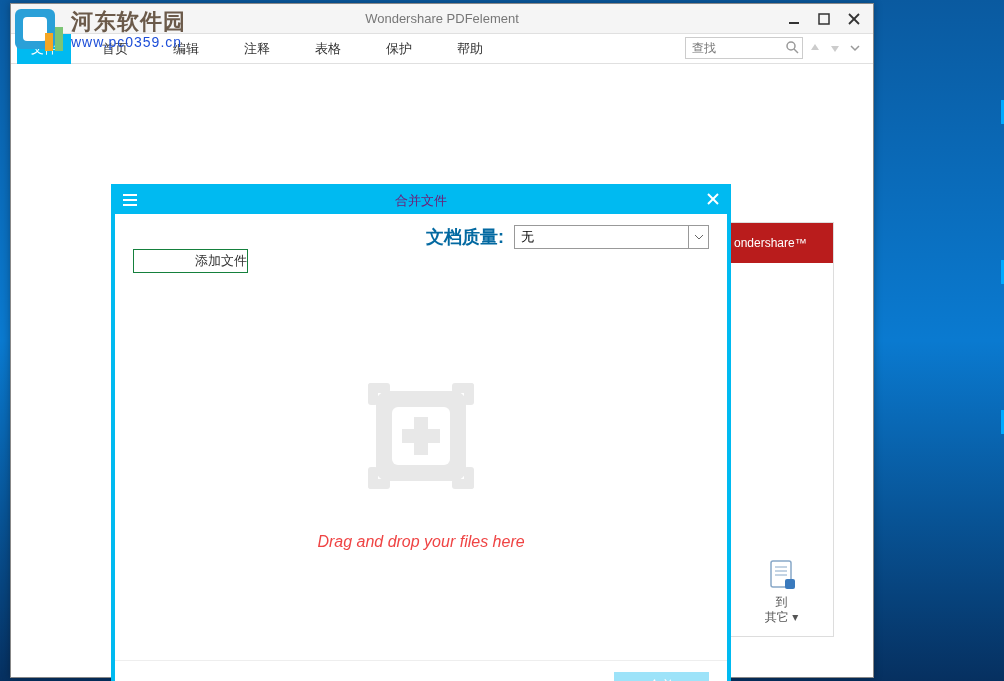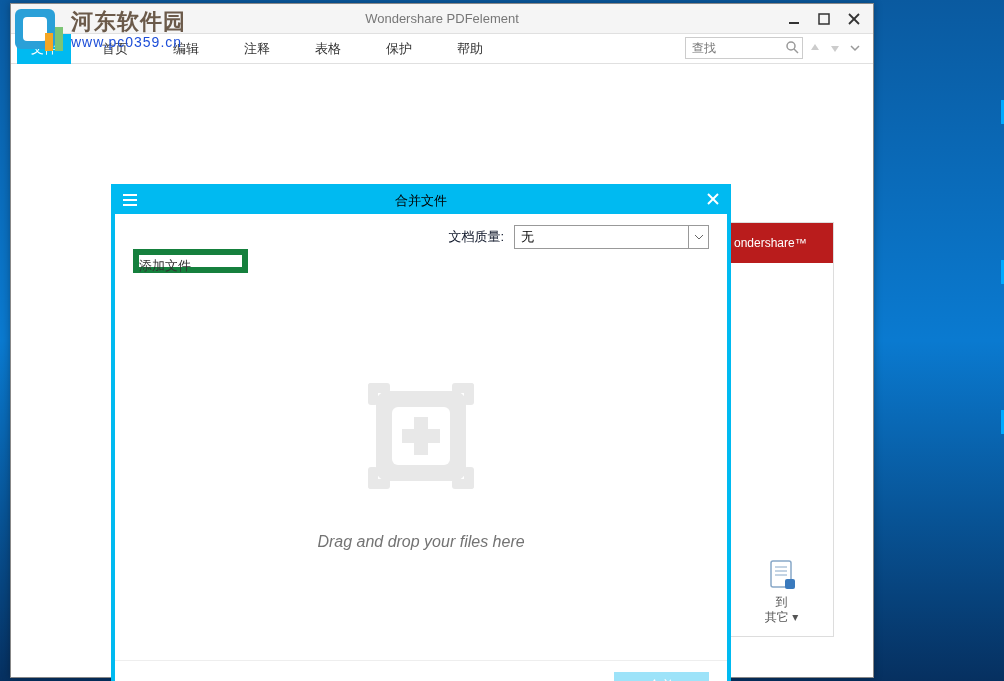--- a/index.html
+++ b/index.html
@@ -28,31 +28,31 @@
 .bg-panel-header { height:40px; background:#b91c1c; color:#fff; font-size:12px; display:flex; align-items:center; padding-left:4px;}
 .bg-panel-body { position:relative; height:calc(100% - 40px); }
 .bg-to-other { position:absolute; bottom:12px; left:0; right:0; text-align:center; }
 .bg-to-other-icon { width:30px; height:32px; margin:0 auto 4px; }
 .bg-to-other-label { font-size:12px; color:#555; line-height:1.2;}
 .bg-green-tick { position:absolute; left:-6px; top:285px; width:6px; height:14px; background:#3ac569;}
 
 .dialog { position:absolute; left:100px; top:120px; width:620px; height:530px; border:4px solid #00baf1; background:#fff; z-index:30; display:flex; flex-direction:column;}
 .dialog-header { height:26px; background:#00baf1; position:relative; display:flex; align-items:center; justify-content:center; }
 .dialog-menu-icon { position:absolute; left:8px; top:5px; color:#fff; font-size:14px; cursor:pointer;}
-.dialog-title { color:#000000; font-size:13px; }
+.dialog-title { color:#701a75; font-size:13px; }
 .dialog-close { position:absolute; right:8px; top:4px; color:#fff; font-size:14px; cursor:pointer; font-weight:bold;}
 .dialog-toolbar { height:46px; display:flex; align-items:center; padding:0 18px; gap:10px;}
-.add-file-btn { width:115px; height:24px; border:6px solid #15803d; background:#fff; font-size:13px; color:#333; cursor:pointer; text-align:left; line-height:22px;margin-top:48px;}
+.add-file-btn { width:115px; height:24px; border:1px solid #15803d; background:#fff; font-size:13px; color:#333; cursor:pointer; text-align:right; line-height:22px;margin-top:48px;}
 .spacer { flex:1; }
-.quality-label { font-size:13px; color:#0f172a; }
+.quality-label { font-size:18px; color:#0369a1;font-weight:bold; }
 .quality-select { width:195px; height:24px; border:1px solid #999; font-size:13px; padding:0 6px; display:flex; align-items:center; justify-content:space-between; cursor:pointer; position:relative; }
 .quality-select .dd-btn { width:20px; height:22px; border-left:1px solid #999; display:flex; align-items:center; justify-content:center; position:absolute; right:0; top:0;}
 .dialog-body { flex:1; display:flex; flex-direction:column; align-items:center; justify-content:center; border-top:1px solid transparent;}
 .drop-icon { fill:#e8e8e8; }
-.drop-text { margin-top:32px; font-size:16px; color:#737373; font-style:italic; }
+.drop-text { margin-top:32px; font-size:16px; color:#ef4444; font-style:italic; }
 .dialog-footer { height:50px; display:flex; align-items:center; justify-content:flex-end; padding:0 18px; border-top:1px solid #eee;}
 .merge-btn { width:95px; height:28px; background:#9de3f9; color:#fff; border:none; font-size:13px; cursor:pointer;}
 
 .edge-bar { position:absolute; right:0; width:3px; background:#0af; }
 .edge1 { top:100px; height:24px; }
 .edge2 { top:260px; height:24px; }
 .edge3 { top:410px; height:24px; }
 </style>
 </head>
 <body>

